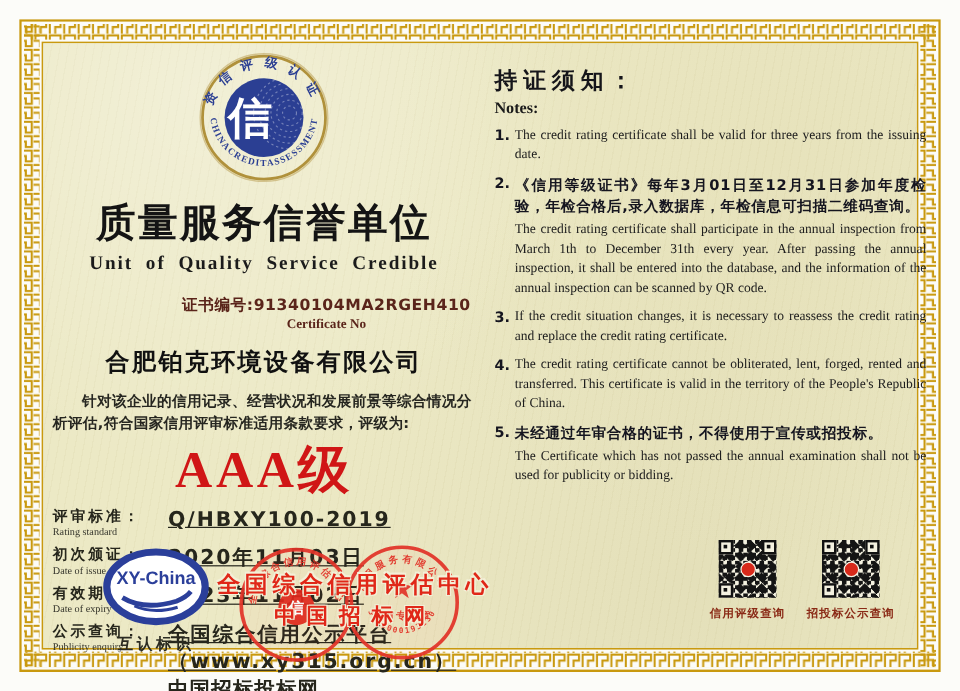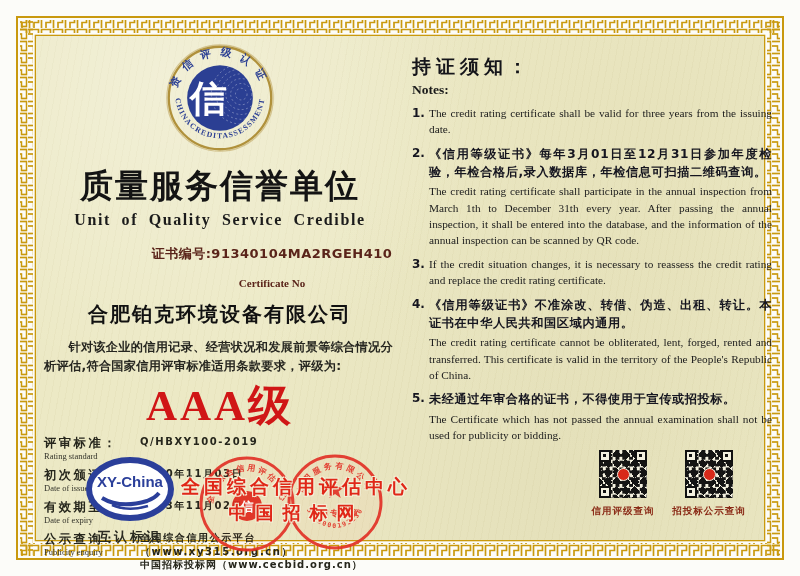--- a/index.html
+++ b/index.html
@@ -20,30 +20,30 @@
       repeating-linear-gradient(100deg, rgba(195,185,135,.10) 0 1px, transparent 1px 7px),
       #ece9c5;
   }
   
   .leftcol{position:absolute;left:44px;top:40px;width:352px;text-align:center;}
   .badge{display:block;margin:0 auto;}
   .title-cn{margin-top:8px;font-size:33px;font-weight:bold;letter-spacing:2px;color:#141414;white-space:nowrap;}
   .title-en{margin-top:2px;font-family:"Liberation Serif",serif;font-weight:bold;font-size:16px;letter-spacing:1.6px;word-spacing:5px;color:#1b1b1b;white-space:nowrap;}
   .certno{margin-top:16px;margin-left:104px;text-align:center;color:#5a241a;}
   .certno .line1{font-weight:bold;font-size:13px;letter-spacing:.5px;}
-  .certno .line2{font-family:"Liberation Serif",serif;font-size:11px;font-weight:bold;margin-top:14px;}
+  .certno .line2{font-family:"Liberation Serif",serif;font-size:11px;font-weight:bold;margin-top:1px;}
   .company{margin-top:12px;font-size:20px;font-weight:bold;letter-spacing:2px;color:#111;white-space:nowrap;}
   .statement{margin-top:10px;text-align:left;text-indent:2em;font-size:12.2px;line-height:1.55;font-weight:600;color:#262620;letter-spacing:.3px;}
   .rating{margin-top:6px;font-family:"Liberation Serif",serif;font-weight:bold;font-size:43px;color:#d01616;letter-spacing:3px;line-height:1.1;}
   .fields{margin-top:6px;text-align:left;}
   .field{display:flex;margin-top:6px;align-items:flex-start;}
   .flabel{width:96px;flex:none;}
   .flabel .cn{font-size:12.3px;font-weight:bold;letter-spacing:2.5px;color:#26261c;white-space:nowrap;}
   .flabel .en{font-family:"Liberation Serif",serif;font-size:8.5px;color:#33332a;margin-top:-1px;white-space:nowrap;}
-  .fvalue{font-size:10px;font-weight:bold;letter-spacing:1.6px;color:#26261c;line-height:1.35;}
+  .fvalue{font-size:17px;font-weight:bold;letter-spacing:1.6px;color:#26261c;line-height:1.35;text-decoration:underline;}
   .fvalue .v2{letter-spacing:1px;}
   
   .notes{position:absolute;left:412px;top:54px;width:360px;}
   .notes-h-cn{font-size:19px;font-weight:bold;letter-spacing:5px;color:#15151a;}
   .notes-h-en{font-family:"Liberation Serif",serif;font-weight:bold;font-size:13.5px;color:#1a1a1a;margin-top:2px;}
   .note{position:relative;padding-left:17px;margin-top:7px;}
   .note .num{position:absolute;left:0;top:1px;font-weight:bold;font-size:12px;color:#15151f;}
   .note .ncn{font-size:12.2px;font-weight:bold;letter-spacing:.6px;color:#15151f;line-height:1.5;text-align:justify;}
   .note .nen{font-family:"Liberation Serif",serif;font-size:11.3px;color:#1c1c1c;line-height:1.45;margin-top:2px;text-align:justify;}
   
@@ -181,21 +181,20 @@
     <span class="num">2.</span>
     <div class="ncn">《信用等级证书》每年3月01日至12月31日参加年度检验，年检合格后,录入数据库，年检信息可扫描二维码查询。</div>
     <div class="nen">The credit rating certificate shall participate in the annual inspection from March 1th to December 31th every year. After passing the annual inspection, it shall be entered into the database, and the information of the annual inspection can be scanned by QR code.</div>
   </div>
   <div class="note">
     <span class="num">3.</span>
     <div class="nen">If the credit situation changes, it is necessary to reassess the credit rating and replace the credit rating certificate.</div>
   </div>
   <div class="note">
     <span class="num">4.</span>
-    <div class="ncn">《信用等级证书》不准涂改、转借、伪造、出租、转让。本证书在中华人民共和国区域内通用。</div>
     <div class="nen">The credit rating certificate cannot be obliterated, lent, forged, rented and transferred. This certificate is valid in the territory of the People's Republic of China.</div>
   </div>
   <div class="note">
     <span class="num">5.</span>
     <div class="ncn">未经通过年审合格的证书，不得使用于宣传或招投标。</div>
     <div class="nen">The Certificate which has not passed the annual examination shall not be used for publicity or bidding.</div>
   </div>
 </div>
 
 <div class="logo-wrap">

